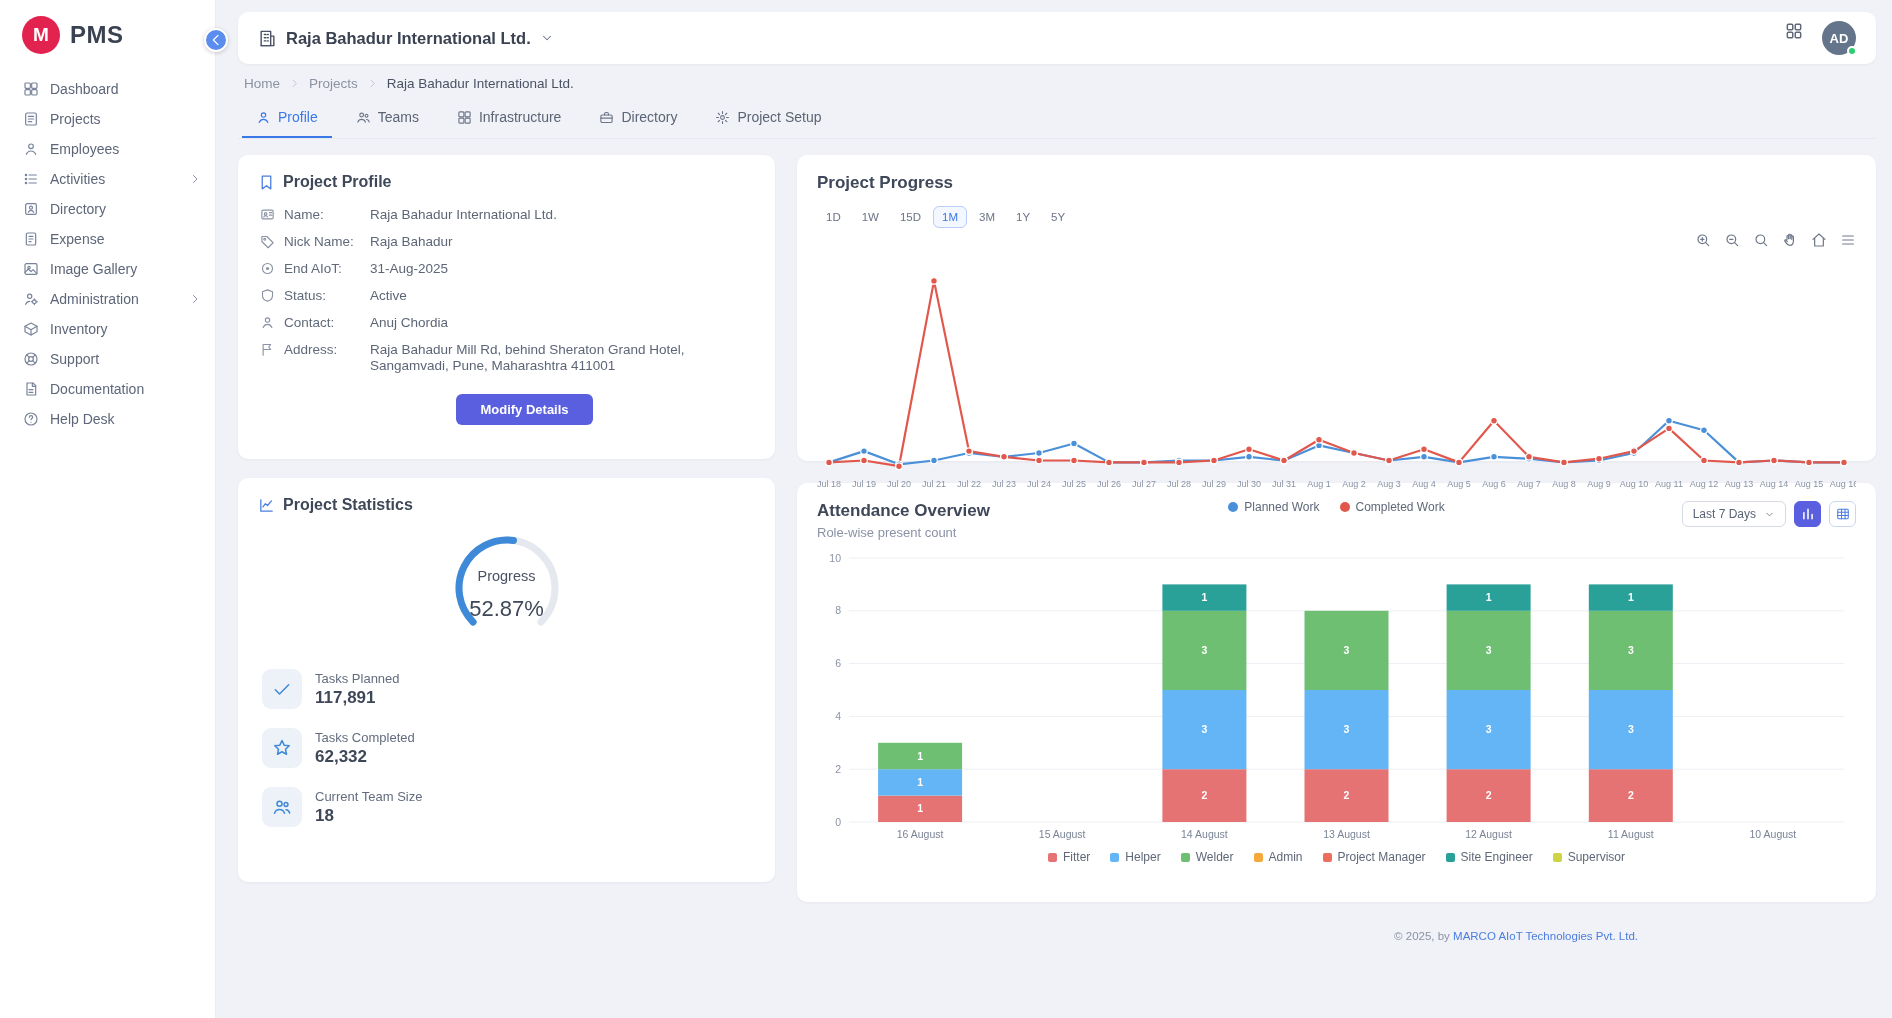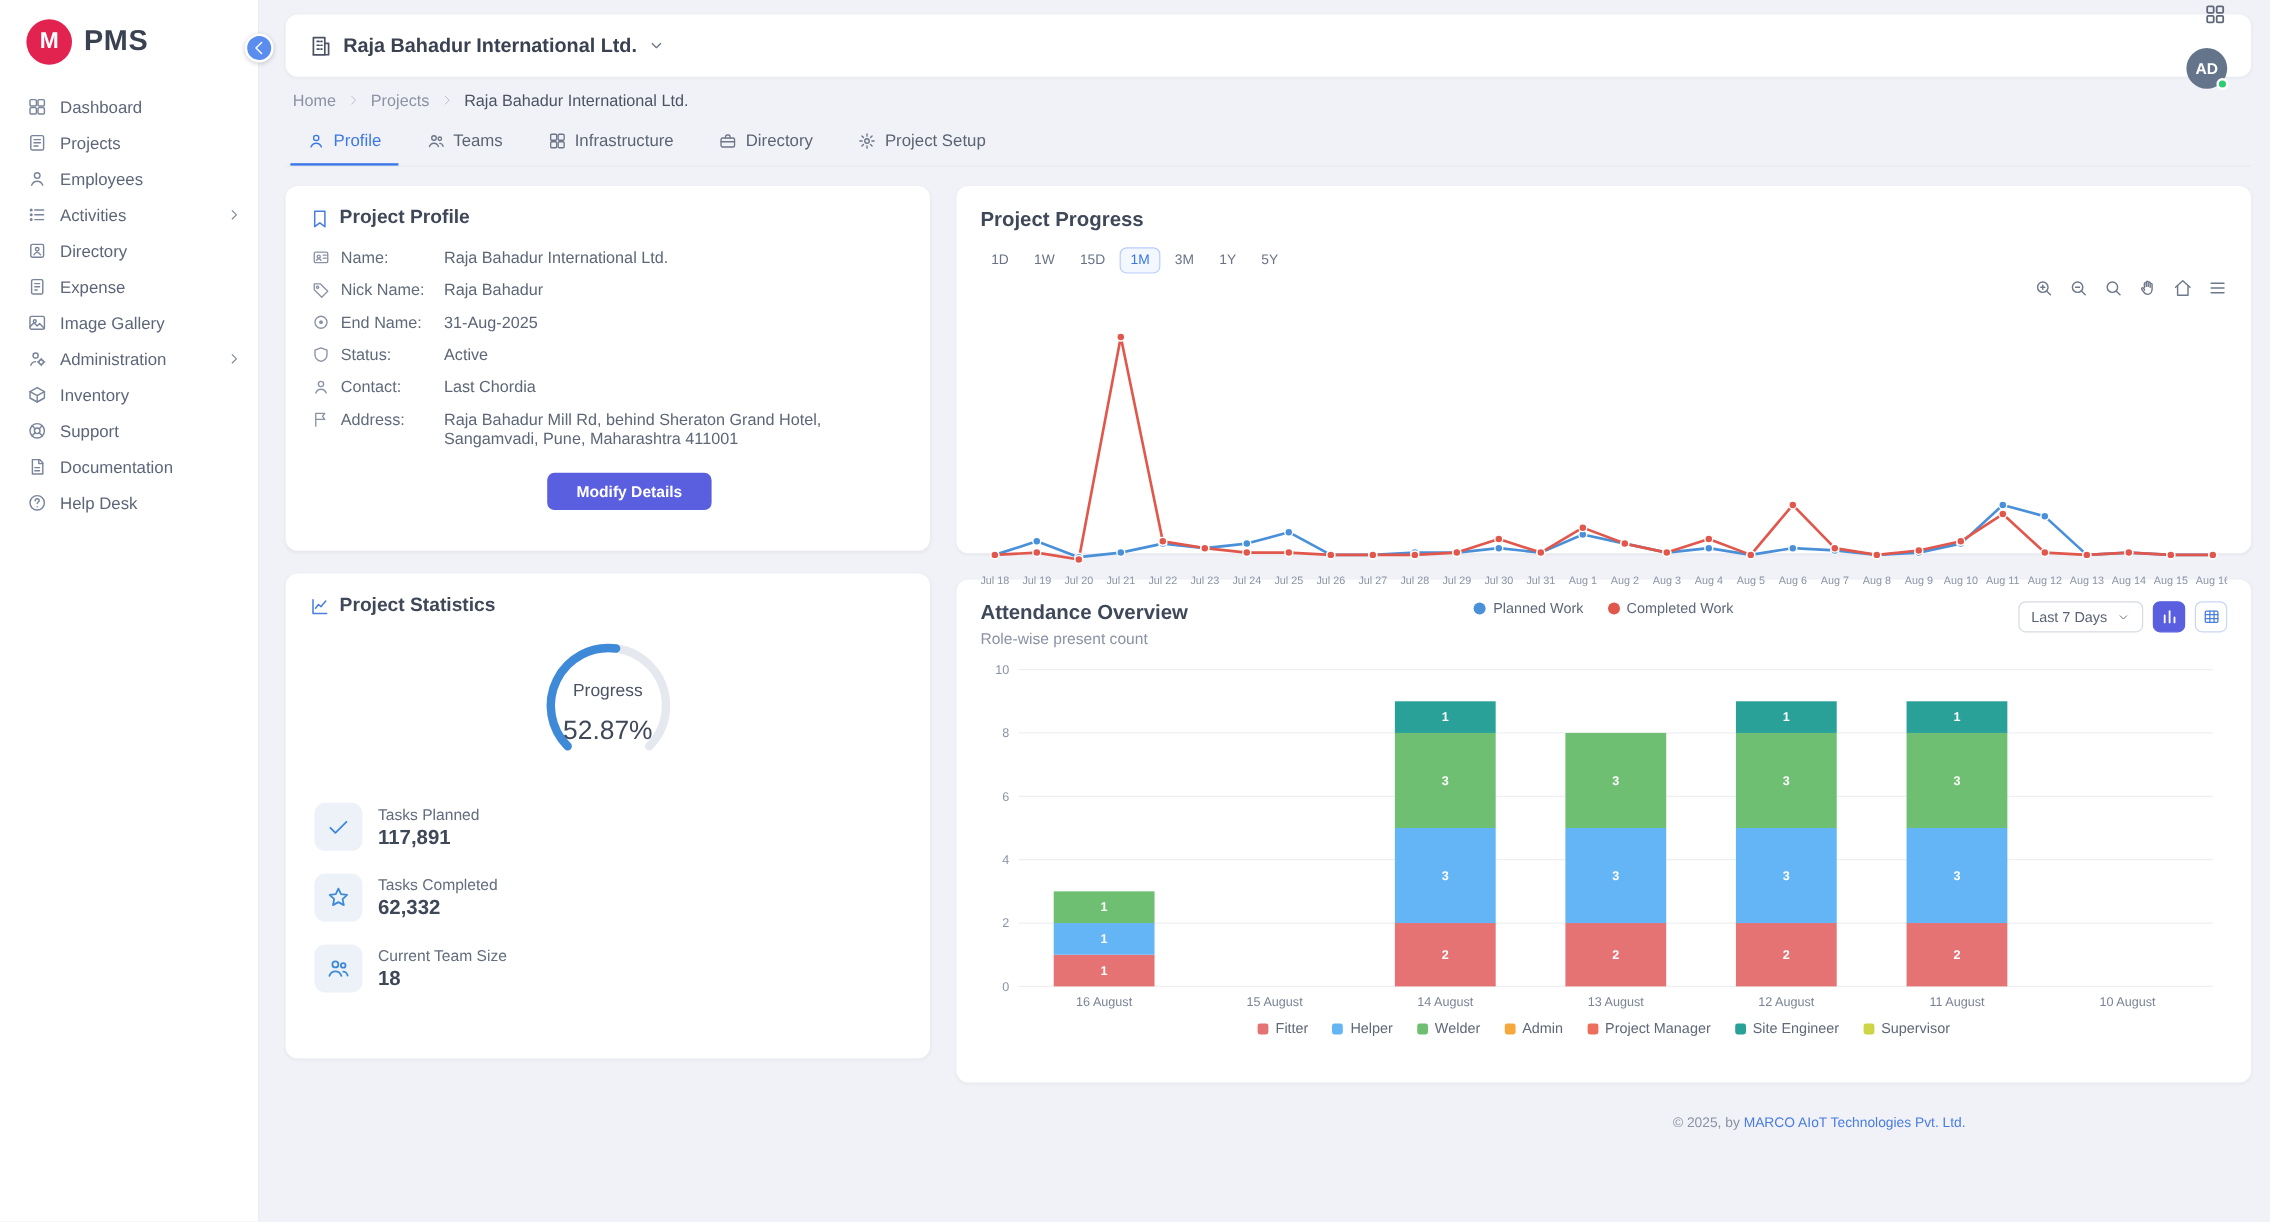--- a/index.html
+++ b/index.html
@@ -21,21 +21,21 @@
   .chev-r { margin-left:auto; color:#9aa2b1; }
   .chev-r svg { width:12px; height:12px; }
 
   
   .main { flex:1; padding:0 16px 0 22px; display:flex; flex-direction:column; }
   .card { background:#fff; border-radius:10px; box-shadow:0 1px 3px rgba(25,35,60,.05); }
   .topbar { height:52px; margin-top:12px; display:flex; align-items:center; justify-content:space-between; padding:0 20px; }
   .company-select { display:flex; align-items:center; gap:9px; cursor:pointer; font-size:16.5px; font-weight:600; color:#3a4252; }
   .company-select .ic { color:#4a5264; } .company-select .ic svg { width:19px; height:19px; }
   .company-select .chev svg { width:14px; height:14px; color:#6a7386; }
-  .topbar-right { display:flex; align-items:flex-end; gap:18px;flex-direction:column; }
+  .topbar-right { display:flex; align-items:flex-start; gap:18px; }
   .apps-ic { color:#5f6878; cursor:pointer; } .apps-ic svg { width:20px; height:20px; }
   .avatar { width:34px; height:34px; border-radius:50%; background:#64748b; color:#fff; font-size:13px; font-weight:600; display:grid; place-items:center; position:relative; cursor:pointer; }
   .status-dot { position:absolute; right:-1px; bottom:-1px; width:10px; height:10px; border-radius:50%; background:var(--online,#2ecc71); border:2px solid #fff; }
 
   .breadcrumb { display:flex; align-items:center; gap:9px; padding:12px 6px 9px; font-size:13.5px; color:#8a92a4; }
   .crumb { cursor:pointer; } .crumb.current { color:#4a5264; cursor:default; }
   .crumb-sep svg { width:11px; height:11px; color:#b6bcc8; display:block; }
 
   .tabs { display:flex; gap:10px; border-bottom:1px solid #e7e9f0; padding:0 4px; }
   .tab { display:flex; align-items:center; gap:7px; padding:9px 14px 11px; font-size:14px; color:#5b6474; cursor:pointer; border-bottom:2px solid transparent; }
@@ -384,41 +384,41 @@
                 <span class="field-label">Nick Name:</span>
                 <span class="field-value">Raja Bahadur</span>
               </div>
               <div class="field-row">
                 <span class="ic">
                   <svg viewBox="0 0 24 24" fill="none" stroke="currentColor" stroke-width="1.8" stroke-linecap="round" stroke-linejoin="round">
                     <circle cx="12" cy="12" r="8"></circle>
                     <circle cx="12" cy="12" r="2.5" fill="currentColor" stroke="none"></circle>
                   </svg>
                 </span>
-                <span class="field-label">End Name:</span>
+                <span class="field-label">End AIoT:</span>
                 <span class="field-value">31-Aug-2025</span>
               </div>
               <div class="field-row">
                 <span class="ic">
                   <svg viewBox="0 0 24 24" fill="none" stroke="currentColor" stroke-width="1.8" stroke-linecap="round" stroke-linejoin="round">
                     <path d="M12 3l8 3v6c0 5-3.5 8-8 9-4.5-1-8-4-8-9V6z"></path>
                   </svg>
                 </span>
                 <span class="field-label">Status:</span>
                 <span class="field-value">Active</span>
               </div>
               <div class="field-row">
                 <span class="ic">
                   <svg viewBox="0 0 24 24" fill="none" stroke="currentColor" stroke-width="1.8" stroke-linecap="round" stroke-linejoin="round">
                     <circle cx="12" cy="8" r="3.5"></circle>
                     <path d="M5 20c1.5-3.5 4-5 7-5s5.5 1.5 7 5"></path>
                   </svg>
                 </span>
                 <span class="field-label">Contact:</span>
-                <span class="field-value">Last Chordia</span>
+                <span class="field-value">Anuj Chordia</span>
               </div>
               <div class="field-row">
                 <span class="ic">
                   <svg viewBox="0 0 24 24" fill="none" stroke="currentColor" stroke-width="1.8" stroke-linecap="round" stroke-linejoin="round">
                     <path d="M5 21V4M5 4h12l-3 4 3 4H5"></path>
                   </svg>
                 </span>
                 <span class="field-label">Address:</span>
                 <span class="field-value">Raja Bahadur Mill Rd, behind Sheraton Grand Hotel, Sangamvadi, Pune, Maharashtra 411001</span>
               </div>

